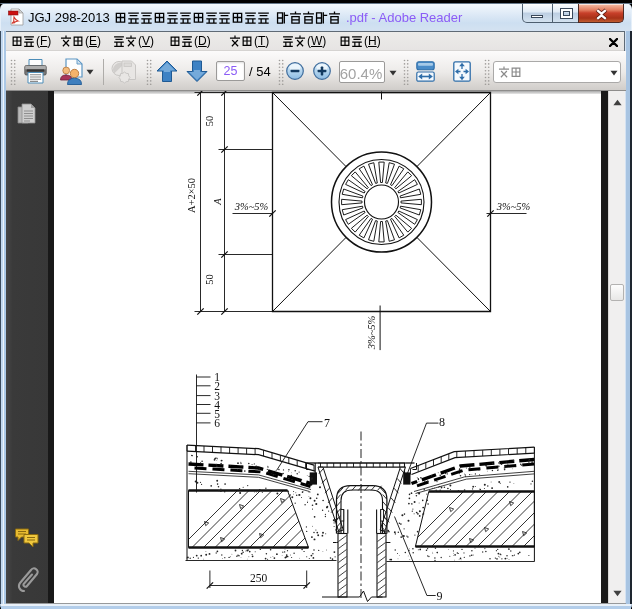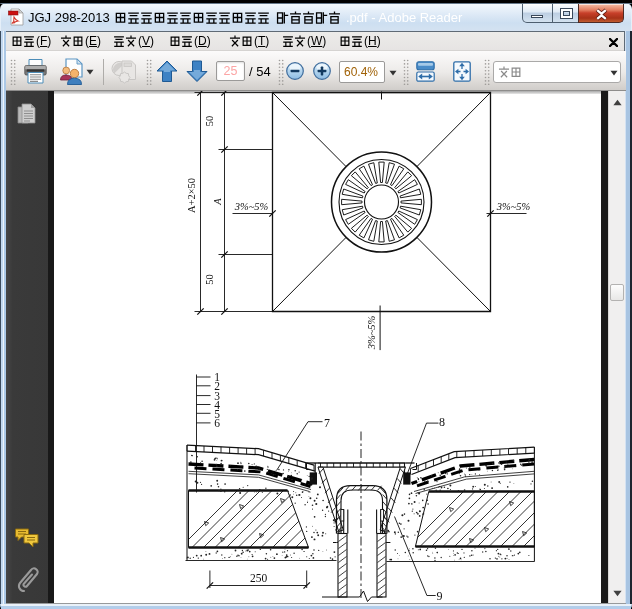--- a/index.html
+++ b/index.html
@@ -70,21 +70,21 @@
     </svg>
     <svg style="position:absolute;left:302px;top:8px" width="13" height="13" viewBox="0 0 10 10">
       <path d="M5,0.3 V2.2 M0.8,2.2 H9.2 M2.2,4.4 H7.8 V9.3 H2.2 Z M2.2,6.8 H7.8" fill="none" stroke="#000" stroke-width="1.0"></path>
     </svg>
     <svg style="position:absolute;left:315px;top:8px" width="13" height="13" viewBox="0 0 10 10">
       <path d="M1.2,1.4 H5 V9.4 H1.2 Z M1.2,5.4 H5 M6.4,1 V9.6 M6.4,3.4 H9.4" fill="none" stroke="#000" stroke-width="1.0"></path>
     </svg>
     <svg style="position:absolute;left:328px;top:8px" width="13" height="13" viewBox="0 0 10 10">
       <path d="M5,0.3 V2.2 M0.8,2.2 H9.2 M2.2,4.4 H7.8 V9.3 H2.2 Z M2.2,6.8 H7.8" fill="none" stroke="#000" stroke-width="1.0"></path>
     </svg>
-    <div class="abs" style="left:346px;top:7px;font-size:13px;color:#ffffff">.pdf - Adobe Reader</div>
+    <div class="abs" style="left:346px;top:7px;font-size:13px;color:#8b5cf6">.pdf - Adobe Reader</div>
     <div class="abs" style="left:522px;top:1px;width:102px;height:19px">
 <div class="abs" style="left:0;top:0;width:31px;height:19px;border:1px solid #4e5f70;border-top:none;border-radius:0 0 0 5px;
  background:linear-gradient(180deg,#fdfeff 0,#dfeaf5 45%,#bccee2 50%,#d3e2f0 100%);box-shadow:inset 0 1px 0 #fff"></div>
 <div class="abs" style="left:30px;top:0;width:27px;height:19px;border:1px solid #4e5f70;border-top:none;
  background:linear-gradient(180deg,#fdfeff 0,#dfeaf5 45%,#bccee2 50%,#d3e2f0 100%);box-shadow:inset 0 1px 0 #fff"></div>
 <div class="abs" style="left:56px;top:0;width:46px;height:19px;border:1px solid #4e2a24;border-top:none;border-radius:0 0 5px 0;
  background:linear-gradient(180deg,#f6c0a8 0,#e0795c 35%,#c8402a 50%,#a83218 78%,#c05c30 100%);box-shadow:inset 0 1px 0 rgba(255,255,255,.6)"></div>
 <div class="abs" style="left:9px;top:10.5px;width:12px;height:3.5px;background:#fff;border:1px solid #39485a"></div>
 <div class="abs" style="left:38.5px;top:4.5px;width:11px;height:9px;border:2px solid #fff;box-shadow:inset 0 0 0 1px #39485a, 0 0 0 1px #39485a"></div>
 <svg class="abs" style="left:72px;top:3.5px" width="15" height="13" viewBox="0 0 15 13">
@@ -219,21 +219,21 @@
     </svg>
     <svg class="abs" style="left:156px;top:57px" width="22" height="23" viewBox="0 0 22 23">
 <path d="M11,1 L21,11 H15.5 V21.5 H6.5 V11 H1 z" fill="#3e82c4" stroke="#1f5a94" stroke-width="1"></path>
 <path d="M11,2.5 L19,10.5 H14 V12 H8 V10.5 H3 z" fill="#7fb2de" opacity="0.85"></path>
 </svg>
 <svg class="abs" style="left:186px;top:57px" width="22" height="23" viewBox="0 0 22 23">
 <path d="M11,21.5 L1,11.5 H6.5 V1 H15.5 V11.5 H21 z" fill="#3e82c4" stroke="#1f5a94" stroke-width="1"></path>
 <path d="M11,20 L3,12 H8 V10 H14 V12 H19 z" fill="#7fb2de" opacity="0.85"></path>
 </svg>
     <div class="abs" style="left:216px;top:58px;width:29px;height:20px;background:#fff;border:1px solid #9b9a99;border-radius:2px;box-shadow:inset 0 1px 2px #ddd"></div>
-<div class="abs" style="left:216px;top:61px;width:29px;text-align:center;font-size:12.5px;color:#fca5a5">25</div>
+<div class="abs" style="left:216px;top:61px;width:29px;text-align:center;font-size:12.5px;color:#8b5cf6">25</div>
 <div class="abs" style="left:249px;top:61px;font-size:13px;color:#000">/ 54</div>
     <svg class="abs" style="left:278px;top:56px" width="6" height="26" viewBox="0 0 6 26">
       <circle cx="1.5" cy="1.5" r="0.8" fill="#a09e9b"></circle>
       <circle cx="4.7" cy="1.5" r="0.8" fill="#a09e9b"></circle>
       <circle cx="1.5" cy="4.9" r="0.8" fill="#a09e9b"></circle>
       <circle cx="4.7" cy="4.9" r="0.8" fill="#a09e9b"></circle>
       <circle cx="1.5" cy="8.3" r="0.8" fill="#a09e9b"></circle>
       <circle cx="4.7" cy="8.3" r="0.8" fill="#a09e9b"></circle>
       <circle cx="1.5" cy="11.7" r="0.8" fill="#a09e9b"></circle>
       <circle cx="4.7" cy="11.7" r="0.8" fill="#a09e9b"></circle>
@@ -265,21 +265,21 @@
           <stop offset="0.5" stop-color="#b4d5ee"></stop>
           <stop offset="1" stop-color="#8cbbe2"></stop>
         </linearGradient>
       </defs>
 <circle cx="9" cy="9" r="8.3" fill="url(#zg313)" stroke="#3e6c9c" stroke-width="1.2"></circle>
 <ellipse cx="9" cy="5.4" rx="5.6" ry="3.4" fill="#f0f8fd" opacity="0.85"></ellipse>
 <rect x="4.6" y="7.8" width="8.8" height="2.5" rx="0.7" fill="#12395f"></rect>
       <rect x="7.75" y="4.6" width="2.5" height="8.8" rx="0.7" fill="#12395f"></rect>
     </svg>
     <div class="abs" style="left:339px;top:58px;width:46px;height:22px;background:#fff;border:1px solid #9b9a99;border-radius:2px"></div>
-<div class="abs" style="left:339px;top:62px;width:44px;text-align:center;font-size:12px;color:#a16207">60.4%</div>
+<div class="abs" style="left:339px;top:62px;width:44px;text-align:center;font-size:15px;color:#a3a3a3">60.4%</div>
 <svg class="abs" style="left:389px;top:67px" width="8" height="6" viewBox="0 0 8 6">
       <path d="M0.5,0.8 h7 L4,5.5 z" fill="#333"></path>
     </svg>
     <svg class="abs" style="left:403px;top:56px" width="6" height="26" viewBox="0 0 6 26">
       <circle cx="1.5" cy="1.5" r="0.8" fill="#a09e9b"></circle>
       <circle cx="4.7" cy="1.5" r="0.8" fill="#a09e9b"></circle>
       <circle cx="1.5" cy="4.9" r="0.8" fill="#a09e9b"></circle>
       <circle cx="4.7" cy="4.9" r="0.8" fill="#a09e9b"></circle>
       <circle cx="1.5" cy="8.3" r="0.8" fill="#a09e9b"></circle>
       <circle cx="4.7" cy="8.3" r="0.8" fill="#a09e9b"></circle>

